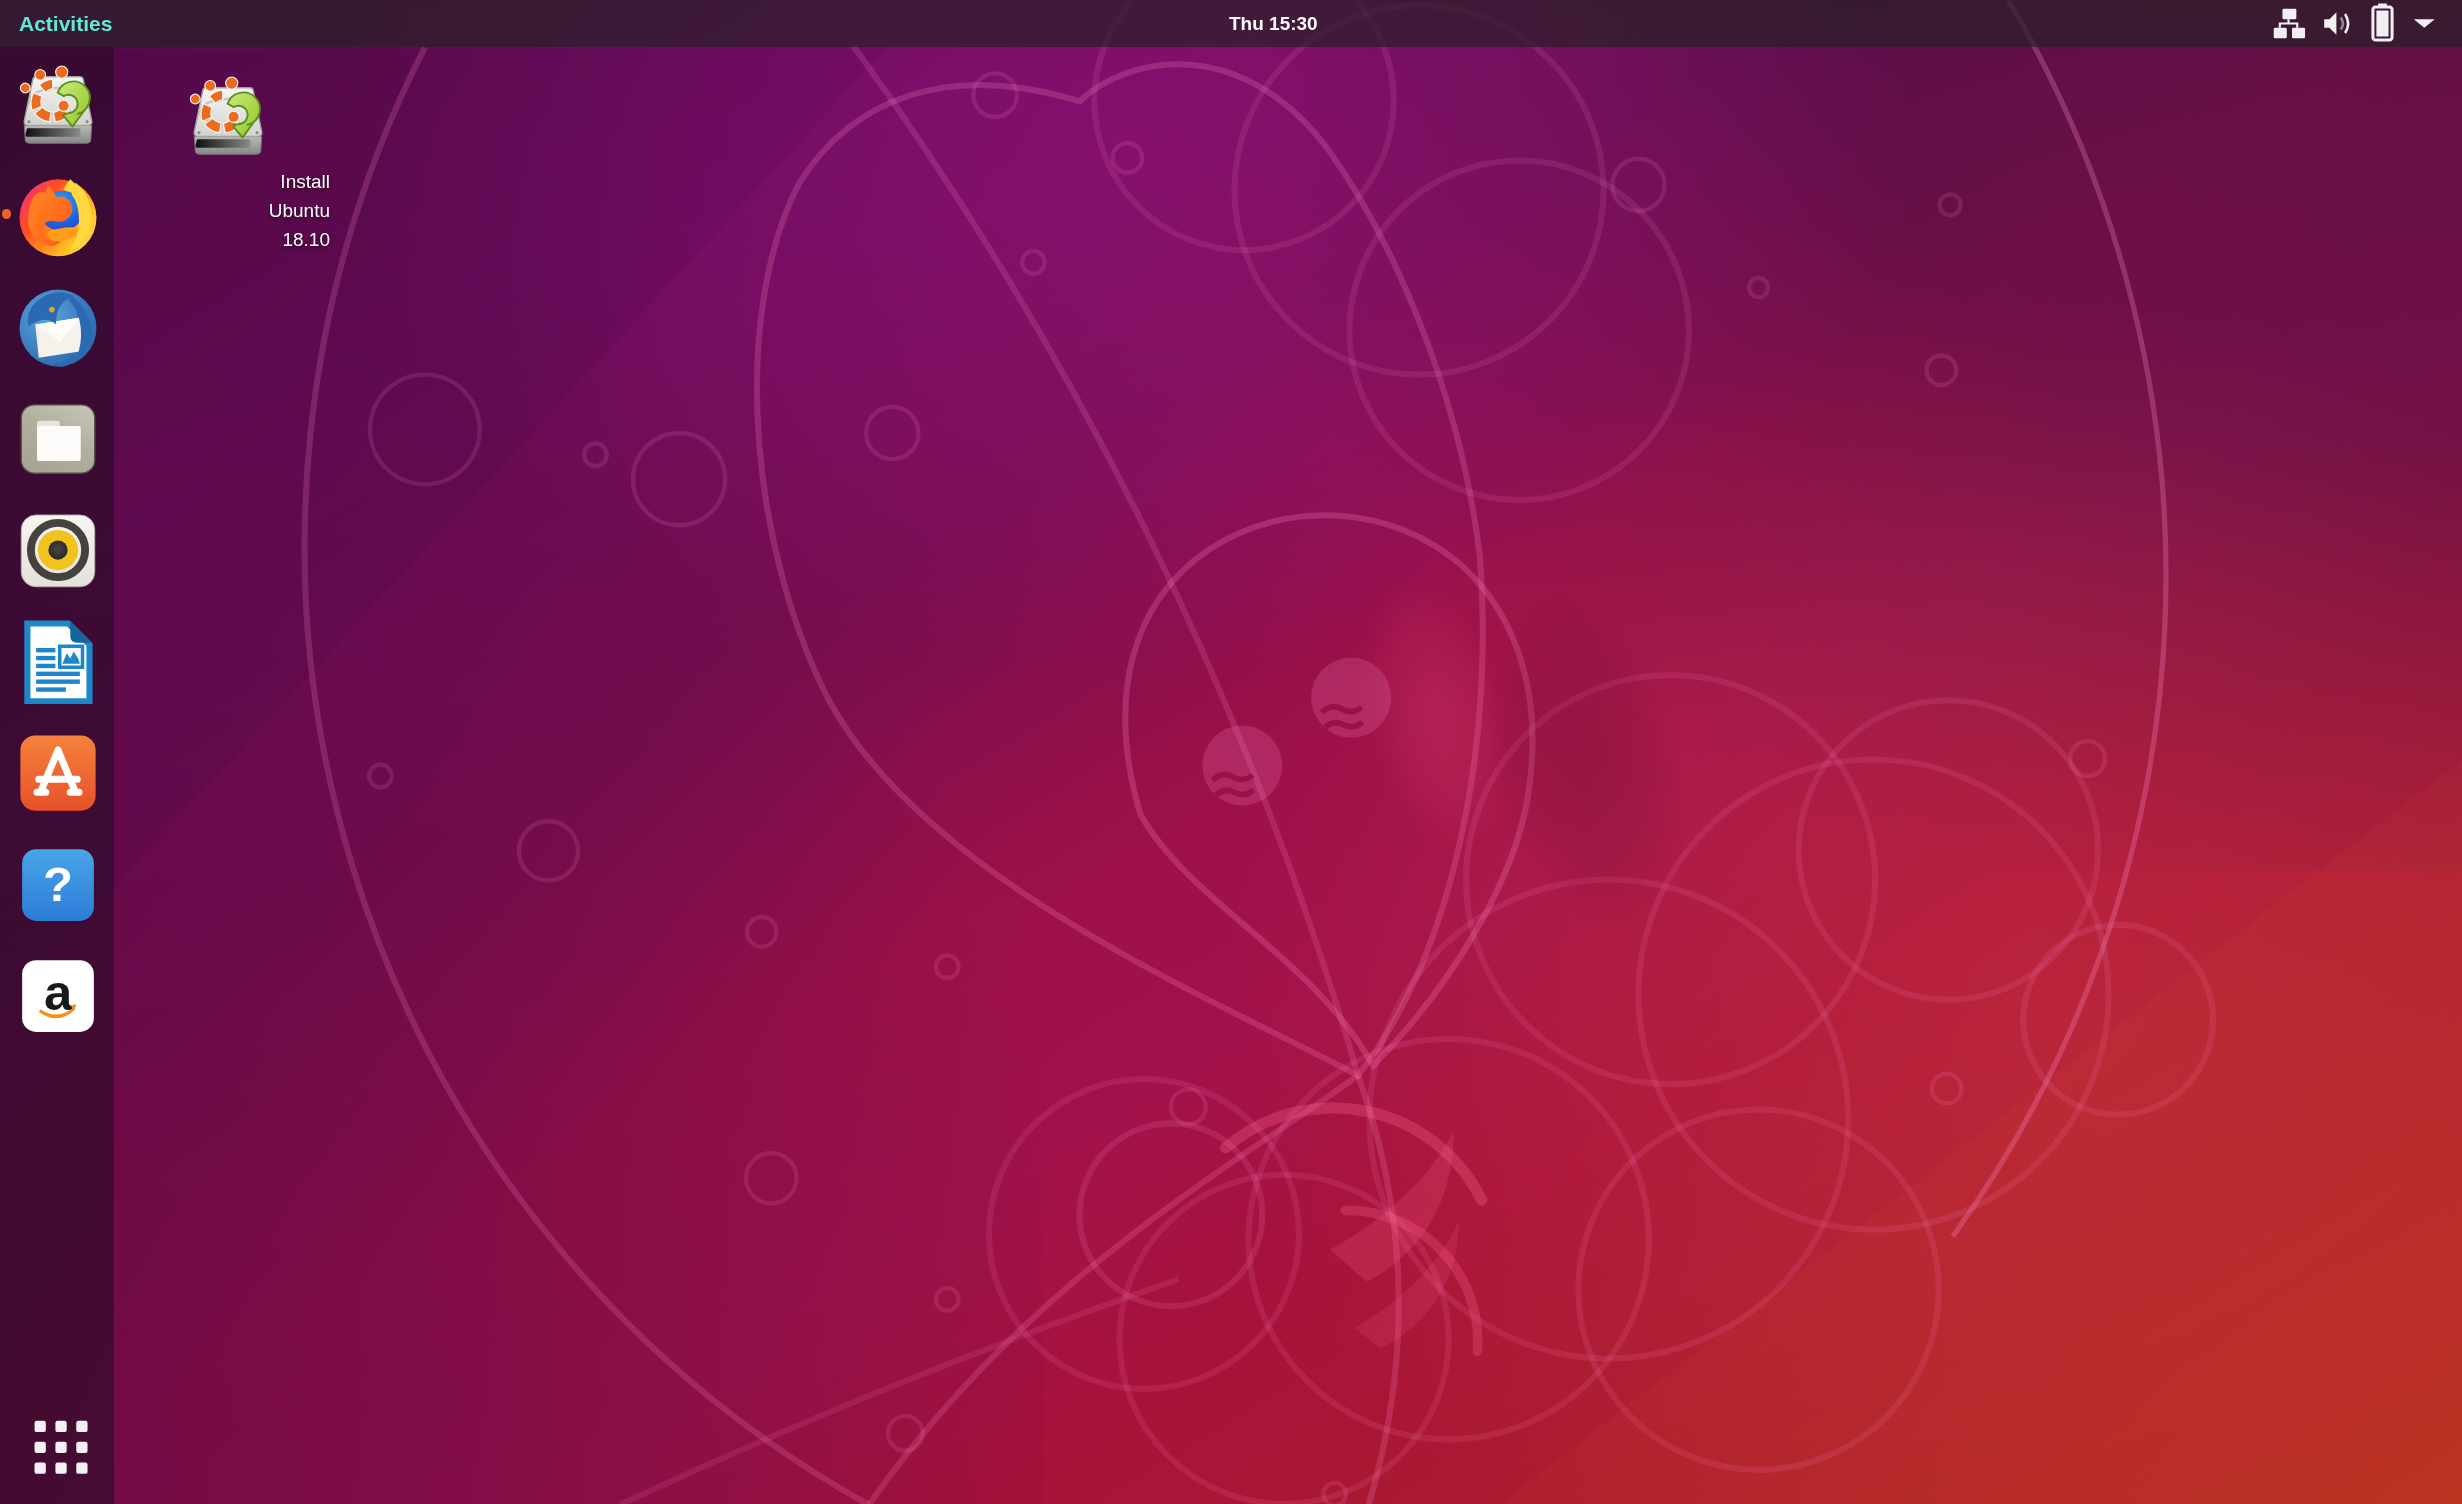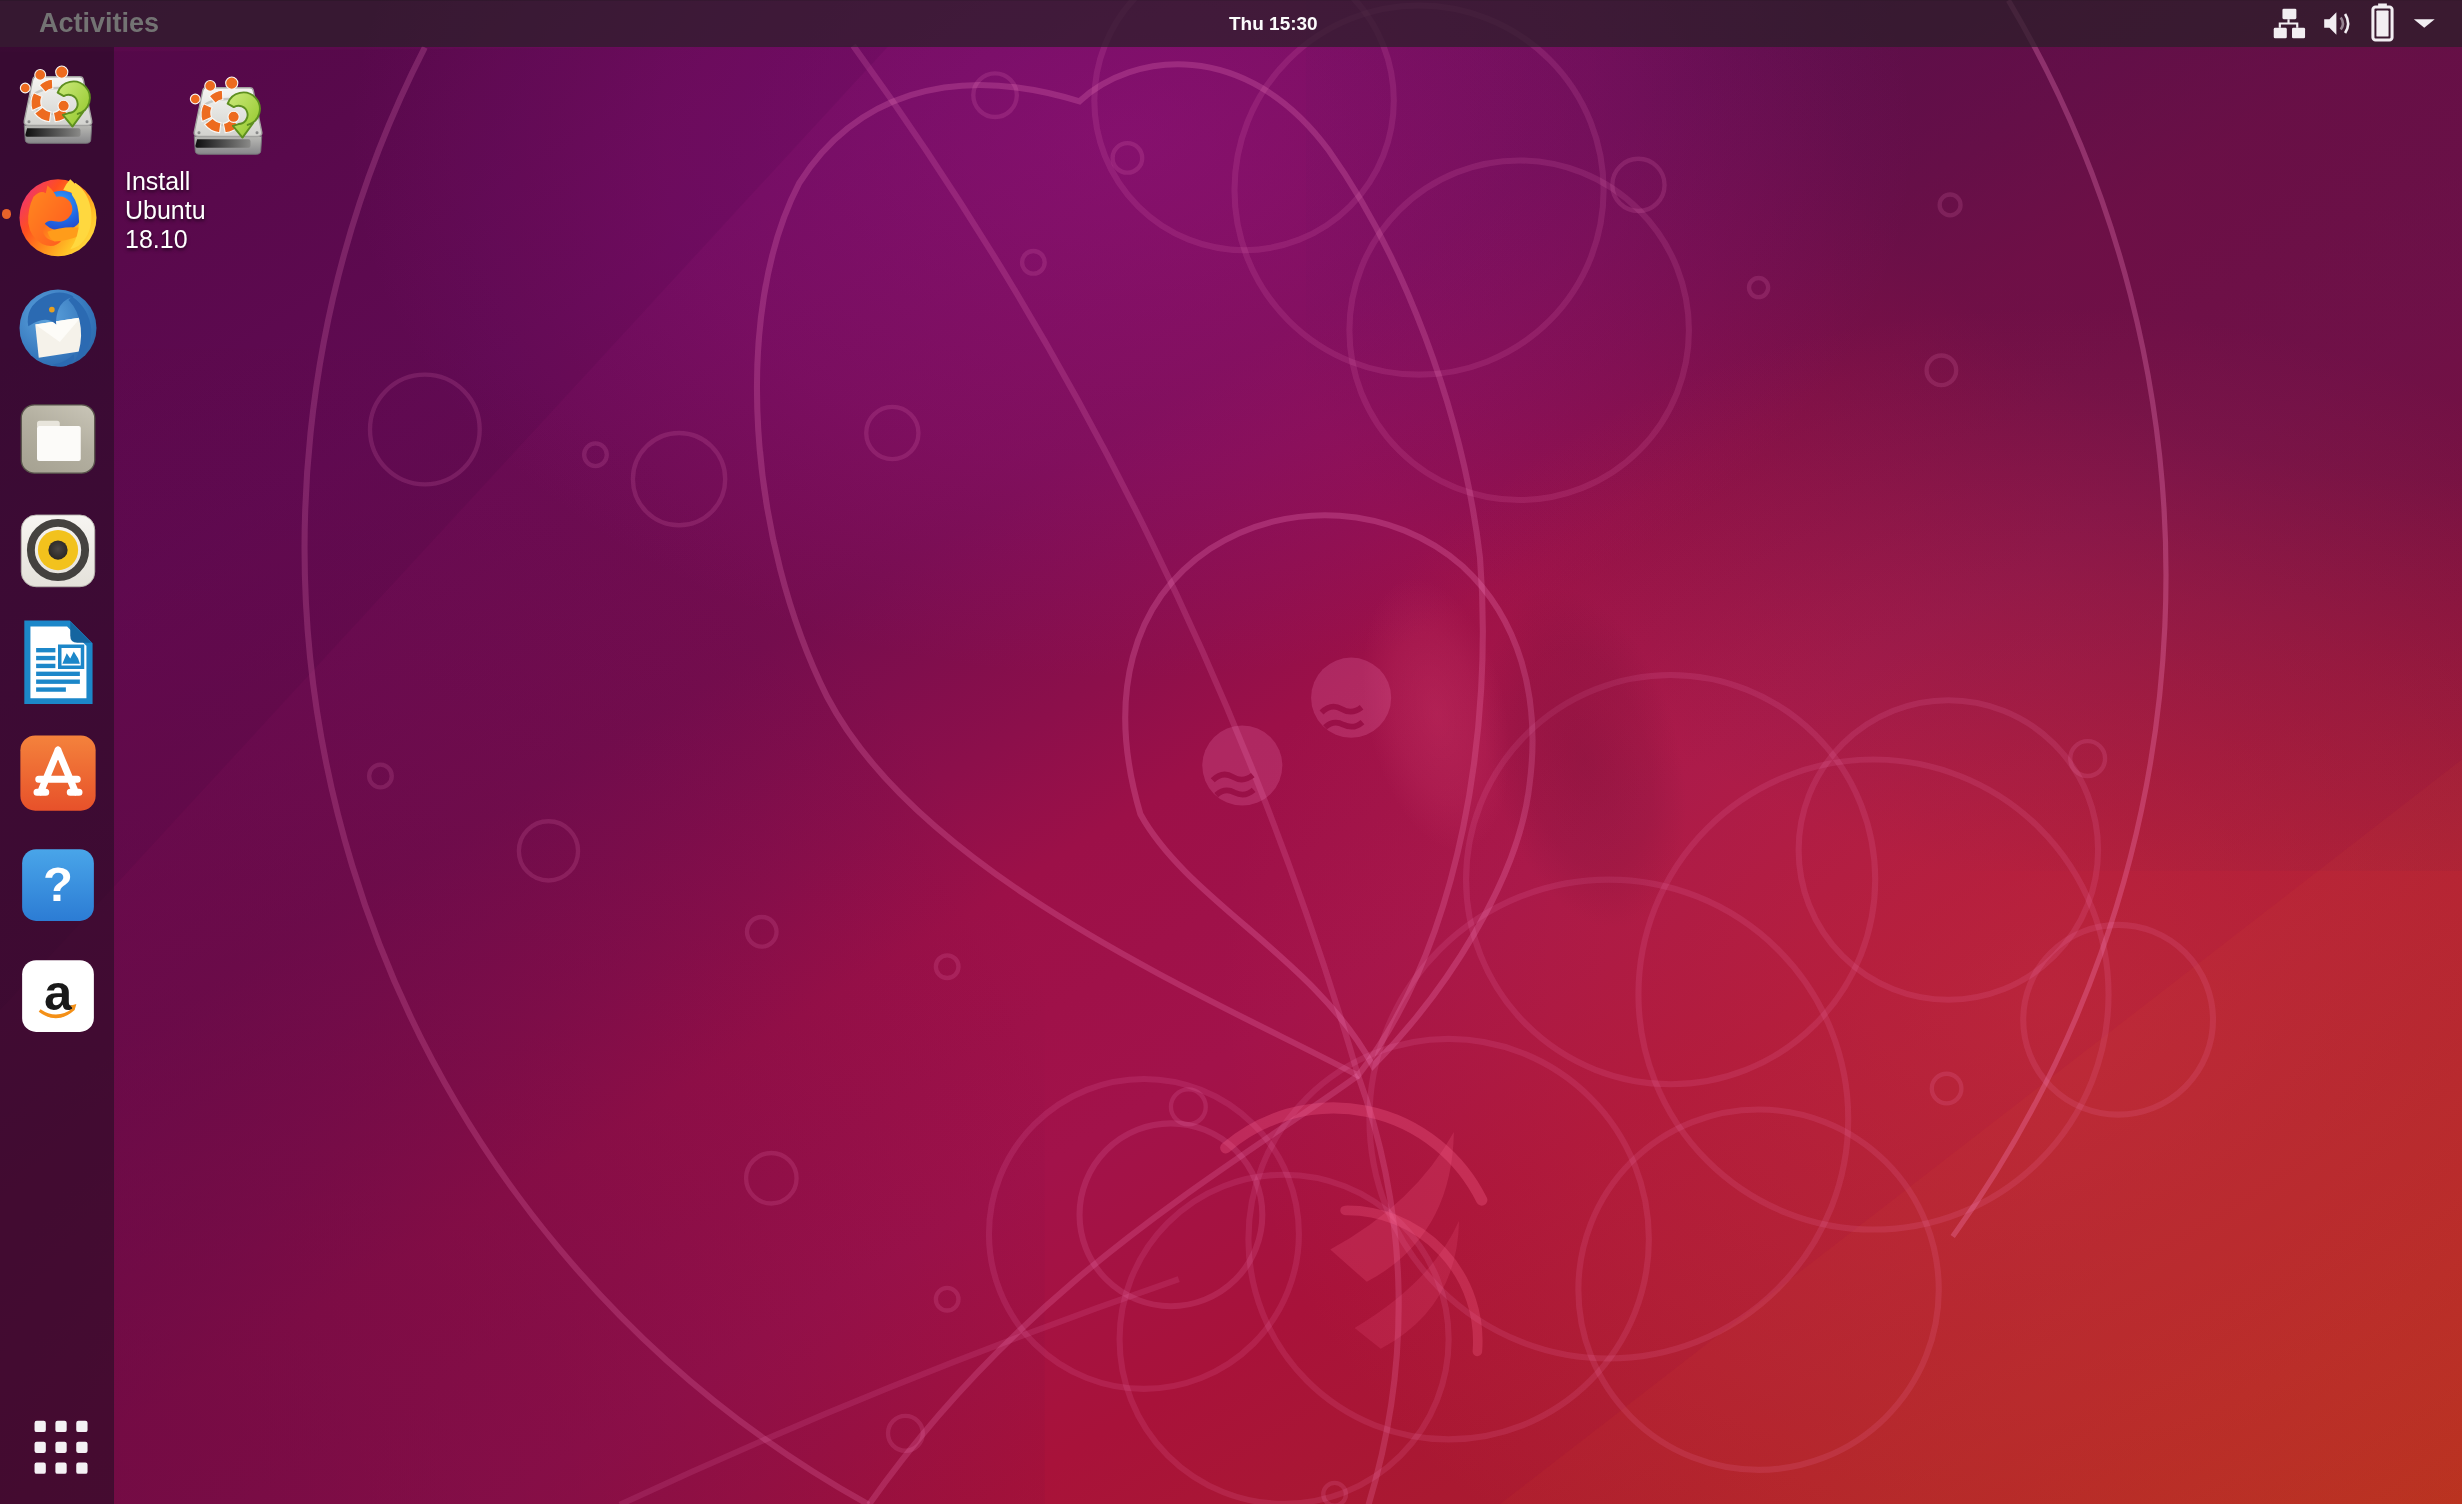--- a/index.html
+++ b/index.html
@@ -1,24 +1,24 @@
 <!DOCTYPE html>
 <html style="font-size:14px"><head><meta charset="utf-8">
 <style>
 html,body{margin:0;padding:0;width:2462px;height:1505px;overflow:hidden;background:#000;}
 #screen{position:relative;width:2462px;height:1505px;font-family:"Liberation Sans",sans-serif;}
 #wall{position:absolute;left:0;top:0;}
 #topbar{position:absolute;left:0;top:0;width:2462px;height:47px;background:rgba(42,30,40,0.72);color:#fff;}
-#activities{position:absolute;left:19px;top:0;height:47px;line-height:47px;font-size:27px;font-weight:bold;color:#737373;margin-left:20px;}
+#activities{position:absolute;left:19px;top:0;height:47px;line-height:47px;font-size:21px;font-weight:bold;color:#5eead4;}
 #clock{position:absolute;left:1229px;top:0;height:47px;line-height:47px;font-size:19px;font-weight:bold;color:#fcfcfc;}
 #sysicons{position:absolute;right:15.7px;top:0;height:47px;}
 #dock{position:absolute;left:0;top:47px;width:113px;height:1458px;background:rgba(36,12,34,0.58);border-right:1.7px solid rgba(55,18,48,0.45);}
 .dicon{position:absolute;left:15.7px;width:84px;height:84px;}
 #deskicon{position:absolute;left:186px;top:74px;width:84px;height:84px;}
-.dlabel{position:absolute;left:125px;top:167px;width:205px;text-align:left;color:#ffffff;font-size:25px;line-height:29px;text-shadow:0 1.7px 3.5px rgba(0,0,0,0.6);}
+.dlabel{position:absolute;left:125px;top:167px;width:205px;text-align:right;color:#ffffff;font-size:19px;line-height:29px;text-shadow:0 1.7px 3.5px rgba(0,0,0,0.6);}
 #rundot{position:absolute;left:1.7px;top:209px;width:9.6px;height:9.6px;border-radius:50%;background:#e8622a;}
 </style></head>
 <body>
 <div id="screen">
 <svg id="wall" width="2462" height="1505" viewBox="0 0 2828 1728">
 <defs>
 <linearGradient id="bg" x1="0" y1="0" x2="1" y2="1">
 <stop offset="0" stop-color="#560949"></stop>
 <stop offset="0.22" stop-color="#660b55"></stop>
 <stop offset="0.37" stop-color="#750d4e"></stop>

